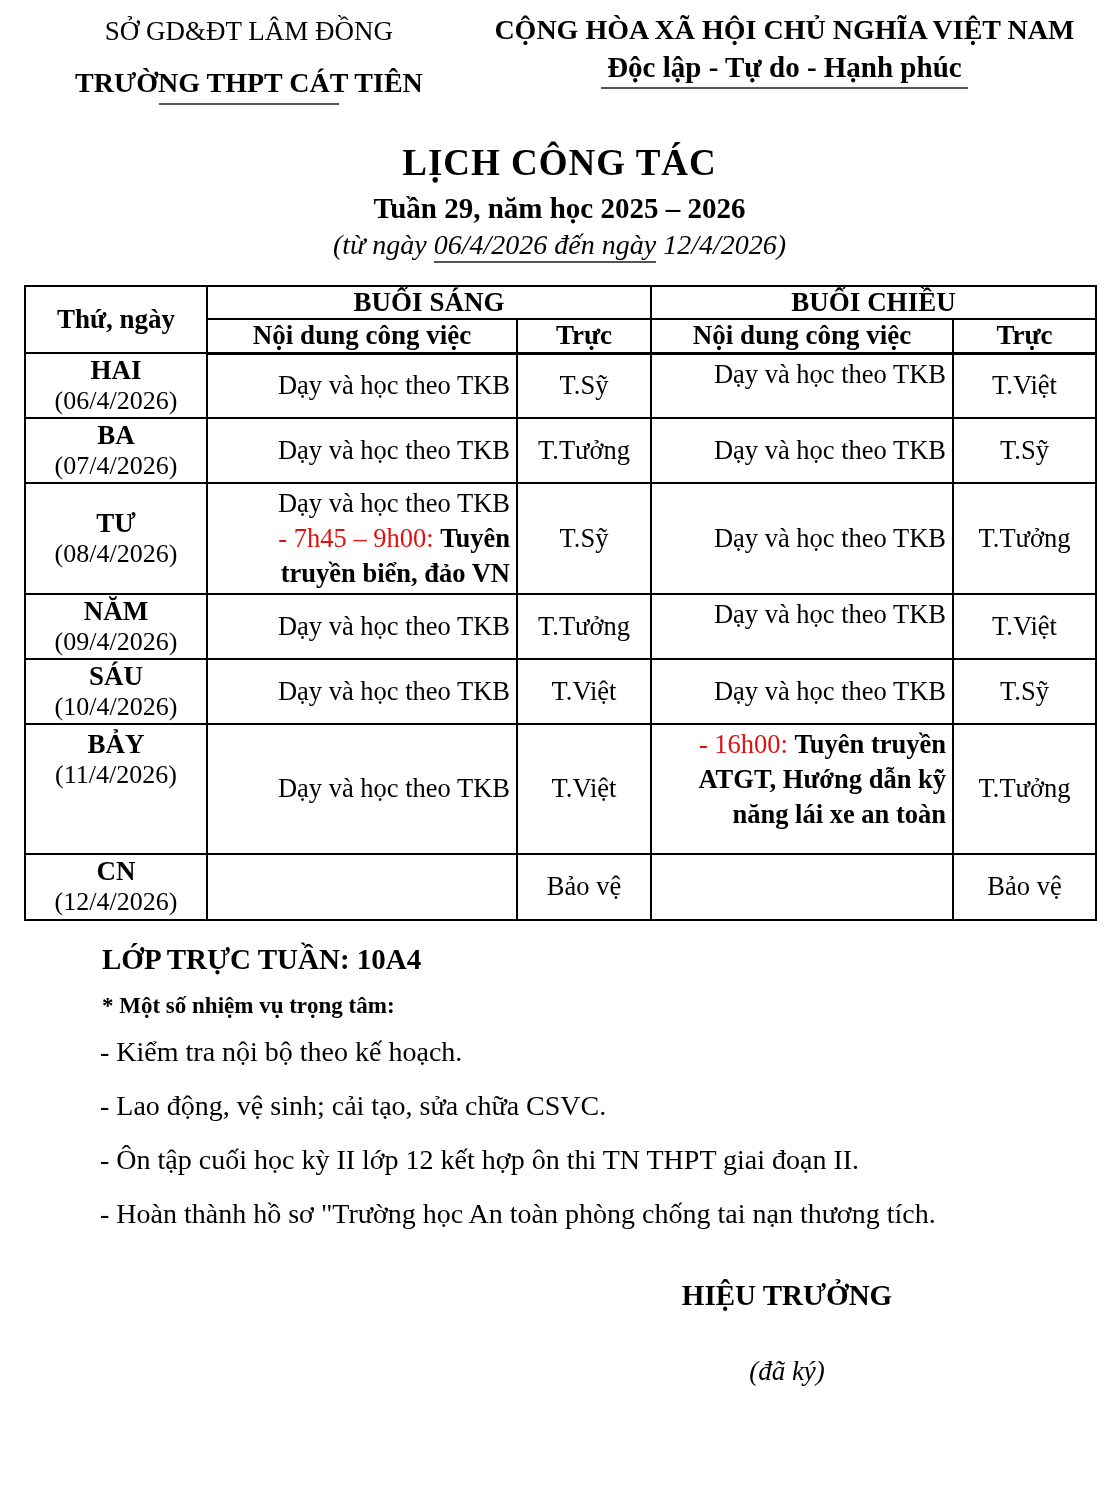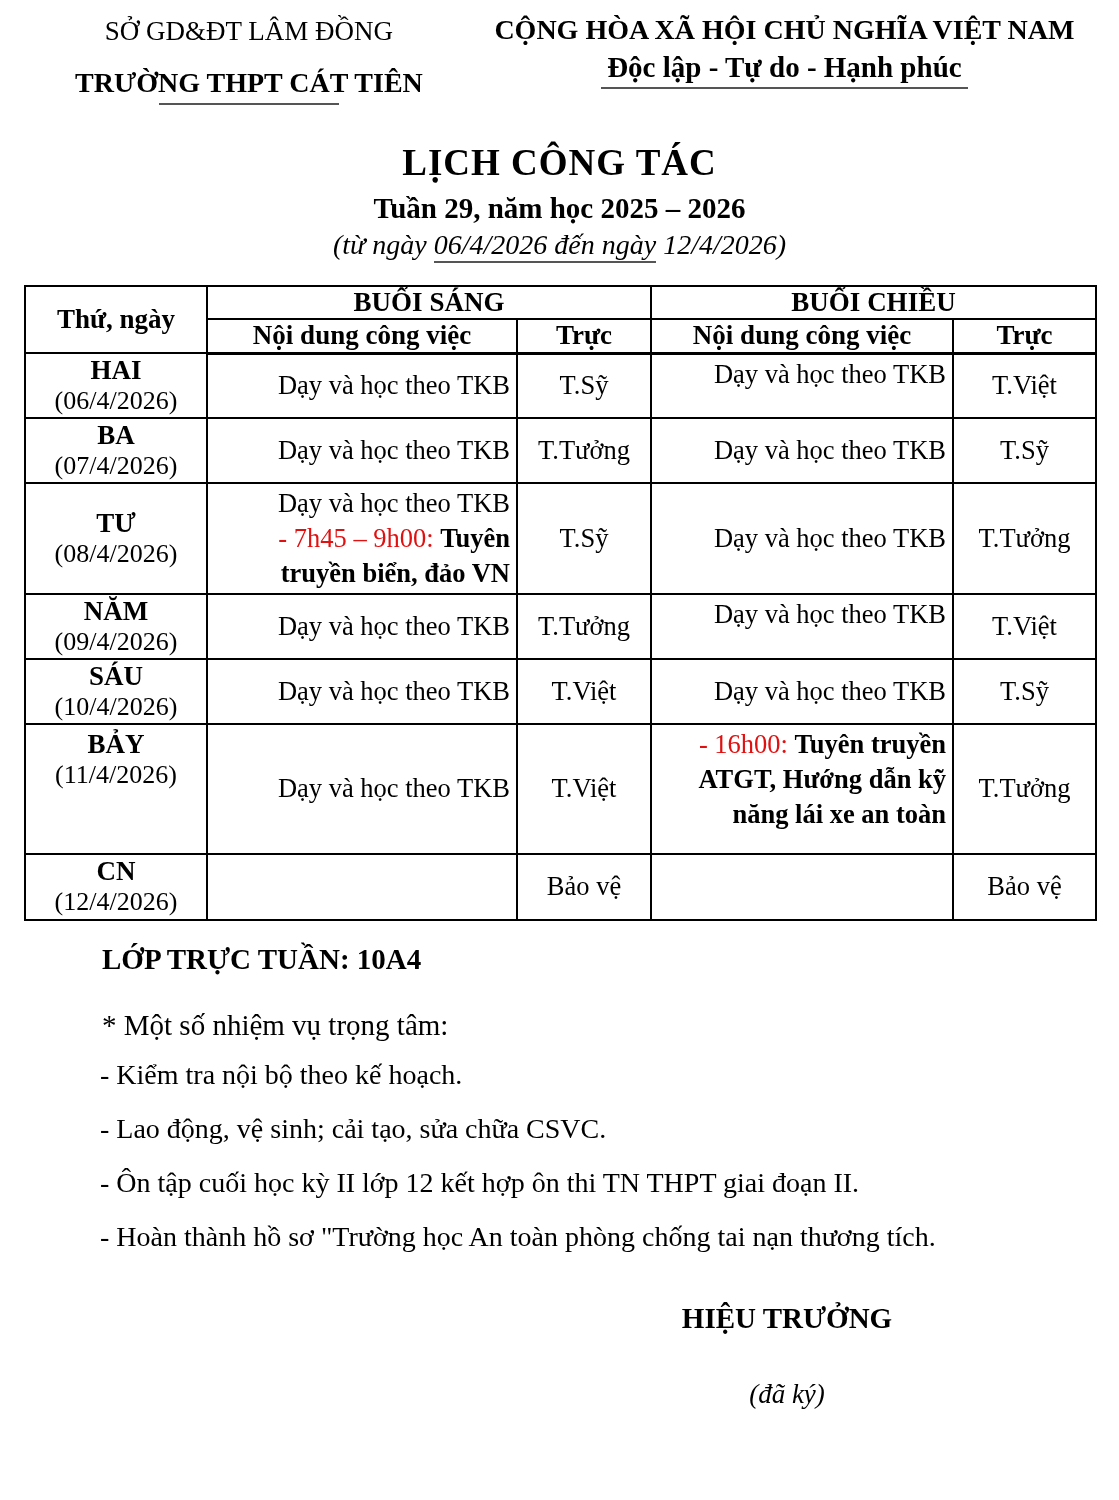--- a/index.html
+++ b/index.html
@@ -40,21 +40,21 @@
   td.day .day-name { font-size:27px; font-weight:bold; }
   td.day .day-date { font-size:26px; }
   td.content { font-size:26.5px; text-align:right; vertical-align:middle;
                padding:2px 6px 2px 10px; line-height:1.32; }
   td.content.vtop { vertical-align:top; }
   td.duty { font-size:26.5px; text-align:center; vertical-align:middle; padding:10px 2px; }
   .rich-line { display:block; }
 
   
   .class-duty   { font-size:29px; font-weight:bold; margin:22px 0 0 78px; }
-  .tasks-head   { font-size:29px; font-weight:normal; margin:33px 0 0 78px; }
+  .tasks-head   { font-size:23px; font-weight:bold; margin:17px 0 0 78px; }
   .task-par     { font-size:28px; line-height:1.54; margin:11px 0 0 30px;
                   padding-right:4px; text-indent:46px; text-align:justify; }
 
   
   .signature { width:440px; margin:44px 88px 0 auto; text-align:center; }
   .sig-title { font-size:29px; font-weight:bold; }
   .sig-note  { font-size:27px; font-style:italic; margin-top:44px; }
 </style>
 </head>
 <body>

